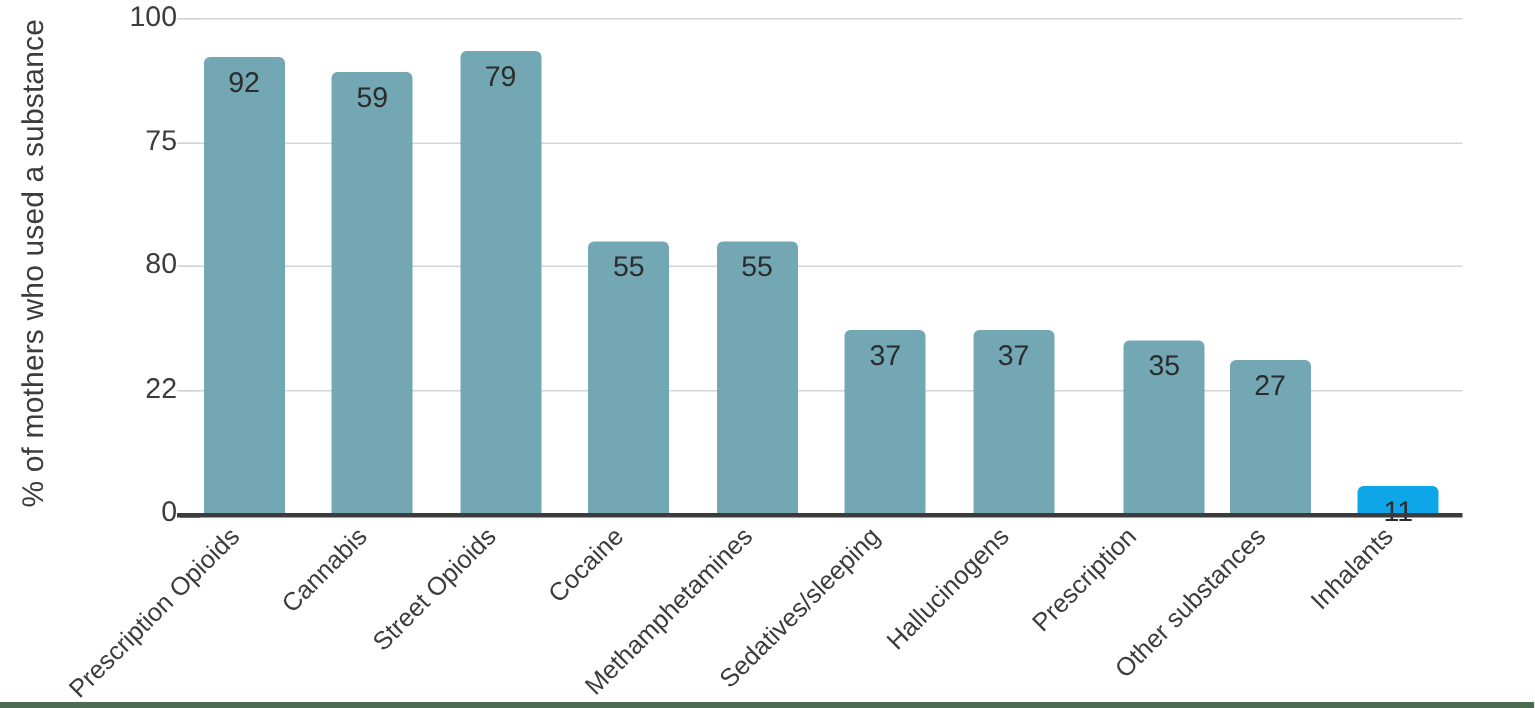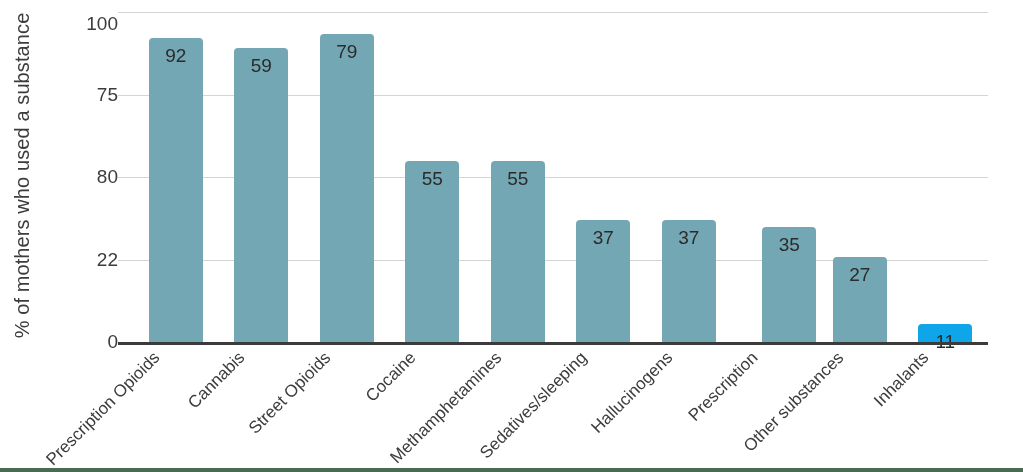--- a/index.html
+++ b/index.html
@@ -35,21 +35,21 @@
     transform: rotate(-90deg);
     white-space: nowrap;
     font-size: 20px;
     color: #3c3c3c;
     letter-spacing: 0.1px;
   }
 
   
   #plot-area {
     position: absolute;
-    left: 133px;
+    left: 120px;
     top: 12px;
     width: 855px;
     height: 330px;
   }
   .gridline {
     position: absolute;
     left: 0;
     width: 100%;
     height: 1px;
     background: #d4d4d4;
@@ -144,21 +144,21 @@
 
   <div id="y-ticks">
       <div class="y-tick-label" style="top: 330px;">0</div>
       <div class="tick-mark" style="top: 330px; background: rgb(59, 59, 59); height: 3px;"></div>
       <div class="y-tick-label" style="top: 247.5px;">22</div>
       <div class="tick-mark" style="top: 247.5px;"></div>
       <div class="y-tick-label" style="top: 165px;">80</div>
       <div class="tick-mark" style="top: 165px;"></div>
       <div class="y-tick-label" style="top: 82.5px;">75</div>
       <div class="tick-mark" style="top: 82.5px;"></div>
-      <div class="y-tick-label" style="top: 12px;">100</div>
+      <div class="y-tick-label" style="top: 0px;">100</div>
       <div class="tick-mark" style="top: 0px;"></div>
     </div>
 
   <div id="plot-area">
     <div id="gridlines">
         <div class="gridline" style="top: 247.5px;"></div>
         <div class="gridline" style="top: 165px;"></div>
         <div class="gridline" style="top: 82.5px;"></div>
         <div class="gridline" style="top: 0px;"></div>
       </div>
@@ -180,21 +180,21 @@
         </div>
         <div class="bar" title="Sedatives/sleeping: 37" style="height: 122.1px; left: 443.25px; background: rgb(115, 167, 180);">
           <div class="bar-value">37</div>
         </div>
         <div class="bar" title="Hallucinogens: 37" style="height: 122.1px; left: 528.75px; background: rgb(115, 167, 180);">
           <div class="bar-value">37</div>
         </div>
         <div class="bar" title="Prescription: 35" style="height: 115.5px; left: 614.25px; background: rgb(115, 167, 180); margin-left: 15px;">
           <div class="bar-value">35</div>
         </div>
-        <div class="bar" title="Other substances: 27" style="height: 85px; left: 699.75px; background: rgb(115, 167, 180);">
+        <div class="bar" title="Other substances: 27" style="height: 102px; left: 699.75px; background: rgb(115, 167, 180);">
           <div class="bar-value">27</div>
         </div>
         <div class="bar" title="Inhalants: 11" style="height: 18px; left: 785.25px; background: #0ea5e9;">
           <div class="bar-value">11</div>
         </div>
       </div>
     <div id="axis-line"></div>
   </div>
 
   <div id="x-labels">

